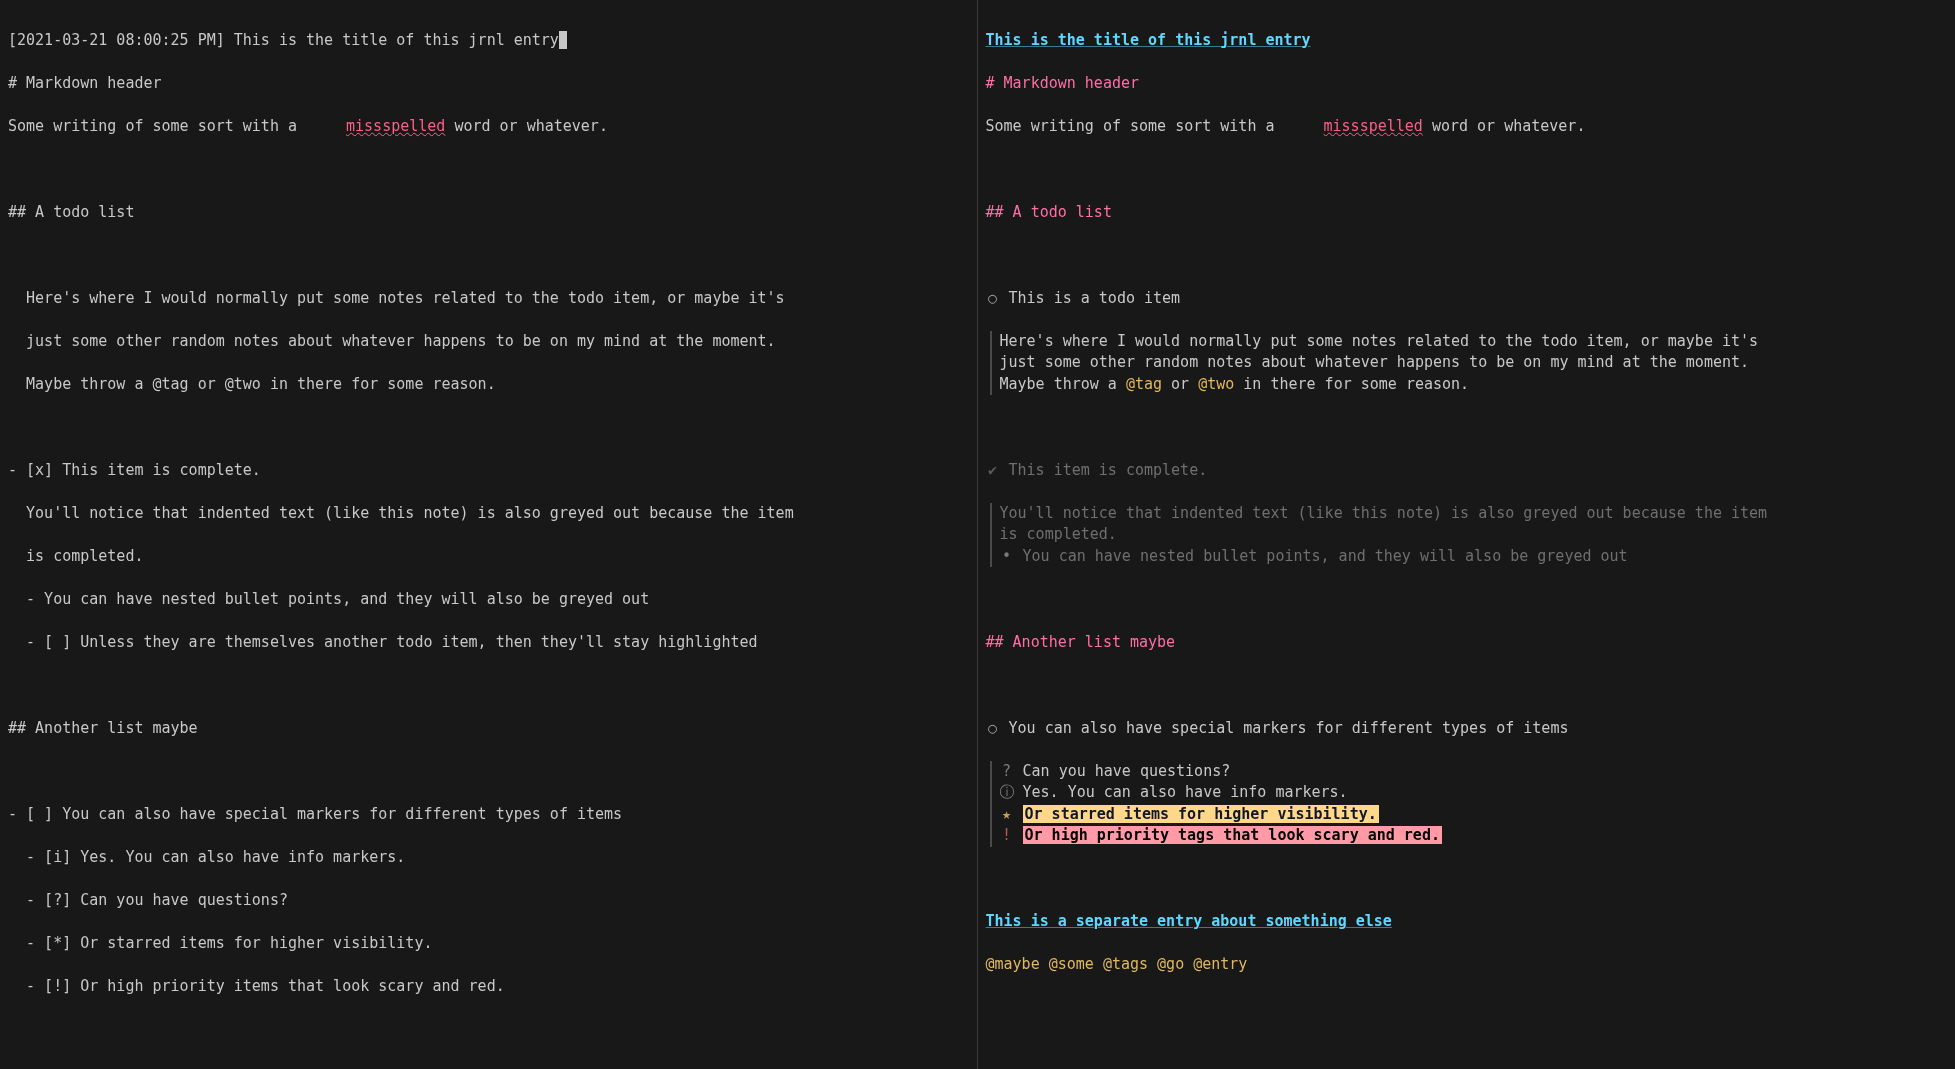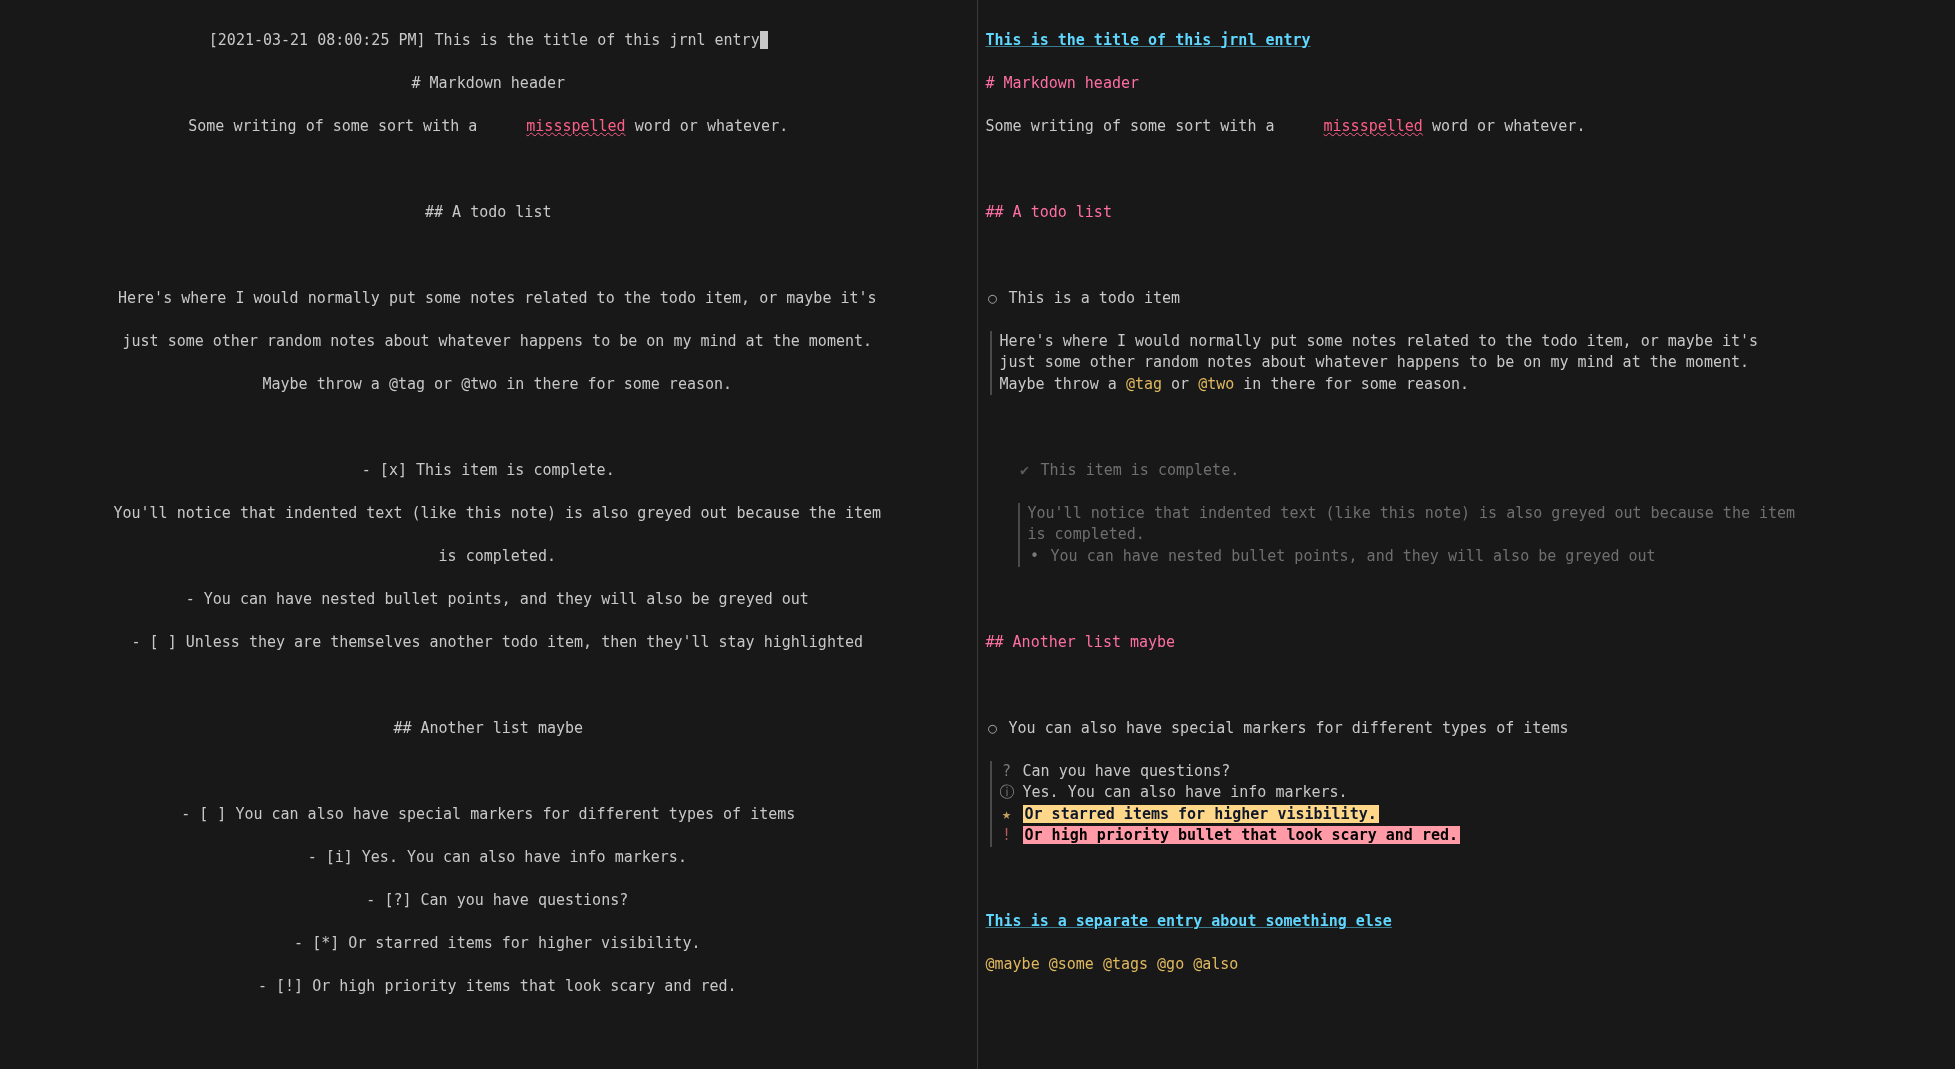--- a/index.html
+++ b/index.html
@@ -23,37 +23,37 @@
     font-family: "DejaVu Sans Mono","SF Mono","Menlo","Consolas",monospace;
     font-size:15px;
     line-height:21.5px;
     width:1955px;
     height:1069px;
     overflow:hidden;
     position:relative;
   }
   .split{display:flex;width:100%;height:100%;}
   .pane{padding:8px 8px 8px 8px;white-space:pre-wrap;}
-  .left{flex:0 0 50%;border-right:1px solid var(--divider);text-align:center;}
+  .left{flex:0 0 50%;border-right:1px solid var(--divider);}
   .right{flex:1;}
   .line{min-height:21.5px;}
   
   .hdr{color:var(--pink);}
   
   .etitle{color:var(--cyan);font-weight:600;text-decoration:underline;text-decoration-color:#3a7a8a;text-decoration-thickness:1px;}
   
   .tag{color:var(--tag);}
   
   .spell{color:var(--spell);text-decoration:underline;text-decoration-style:wavy;text-decoration-thickness:1px;padding-left:40px;}
   
   .cursor{display:inline-block;width:8px;height:18px;background:var(--fg);vertical-align:text-bottom;}
   
   .q{display:block;border-left:2px solid var(--quote);padding-left:8px;margin-left:4px;}
   
-  .muted{color:var(--muted);margin-left:32px;}
+  .muted{color:var(--muted);}
   
   .ic{display:inline-block;width:14px;text-align:center;color:#7a7a7a;}
   .ic.open{color:#9a9a9a;}
   .ic.done{color:#5a5a5a;}
   .ic.bullet{color:#7a7a7a;}
   .ic.star{color:#c0a060;}
   .ic.bang{color:#b05a5a;}
   .ic.info{color:#7a7a7a;}
   
   .hl-star{background:var(--star-hl);color:#0f172a;font-weight:700;padding:0 2px;}
@@ -120,24 +120,24 @@
 <span class="q muted"><span>You'll notice that indented text (like this note) is also greyed out because the item</span>
 <span>is completed.</span>
 <span class="ic bullet">•</span> <span>You can have nested bullet points, and they will also be greyed out</span></span>
 <div class="line"></div>
 <div class="line hdr">## Another list maybe</div>
 <div class="line"></div>
 <div class="line"><span class="ic open">○</span> <span>You can also have special markers for different types of items</span></div>
 <span class="q"><span class="ic">?</span> <span>Can you have questions?</span>
 <span class="ic info">ⓘ</span> <span>Yes. You can also have info markers.</span>
 <span class="ic star">★</span> <span class="hl-star">Or starred items for higher visibility.</span>
-<span class="ic bang">!</span> <span class="hl-bang">Or high priority bullet that look scary and red.</span></span>
+<span class="ic bang">!</span> <span class="hl-bang">Or high priority tags that look scary and red.</span></span>
 <div class="line"></div>
 <div class="line"><span class="etitle">This is a separate entry about something else</span></div>
-<div class="line"><span class="tag">@maybe</span> <span class="tag">@some</span> <span class="tag">@tags</span> <span class="tag">@go</span> <span class="tag">@also</span></div>
+<div class="line"><span class="tag">@maybe</span> <span class="tag">@some</span> <span class="tag">@tags</span> <span class="tag">@go</span> <span class="tag">@entry</span></div>
 <div class="line"></div>
 
 
 
 
 
 
 
 
 

